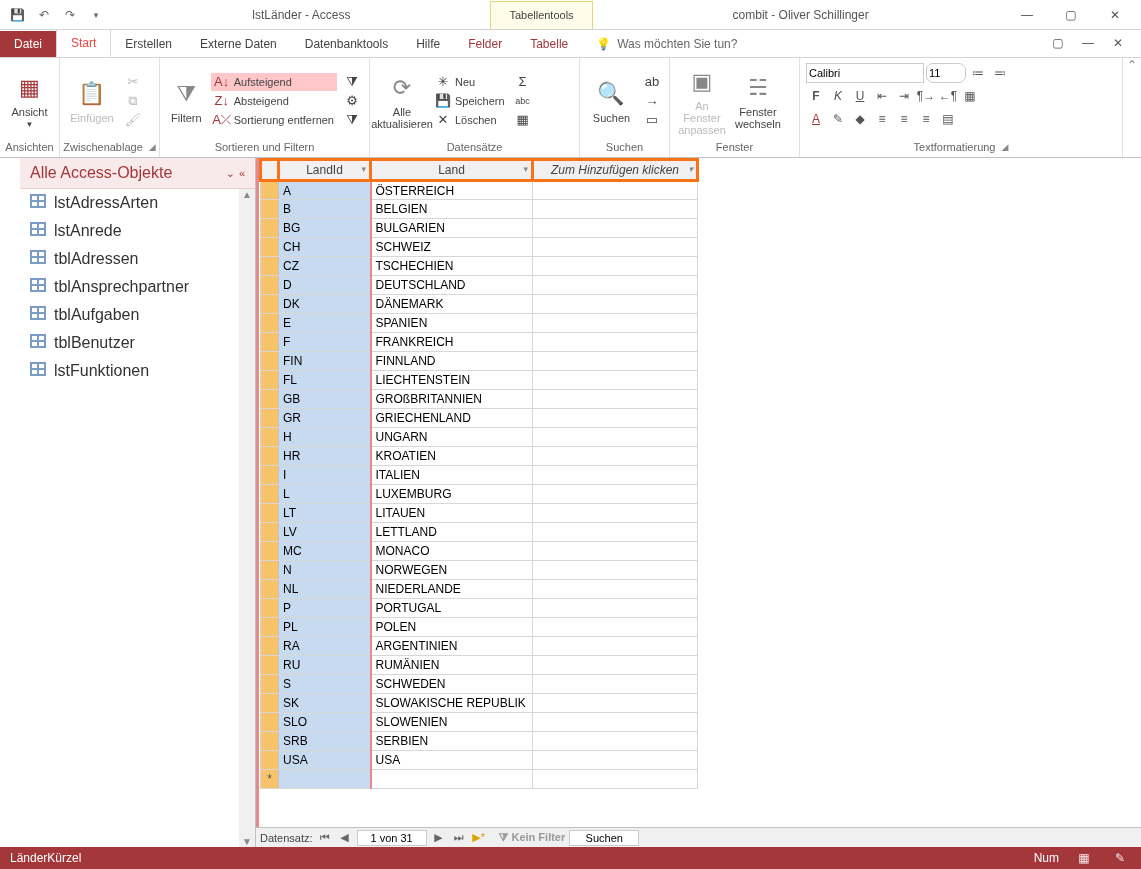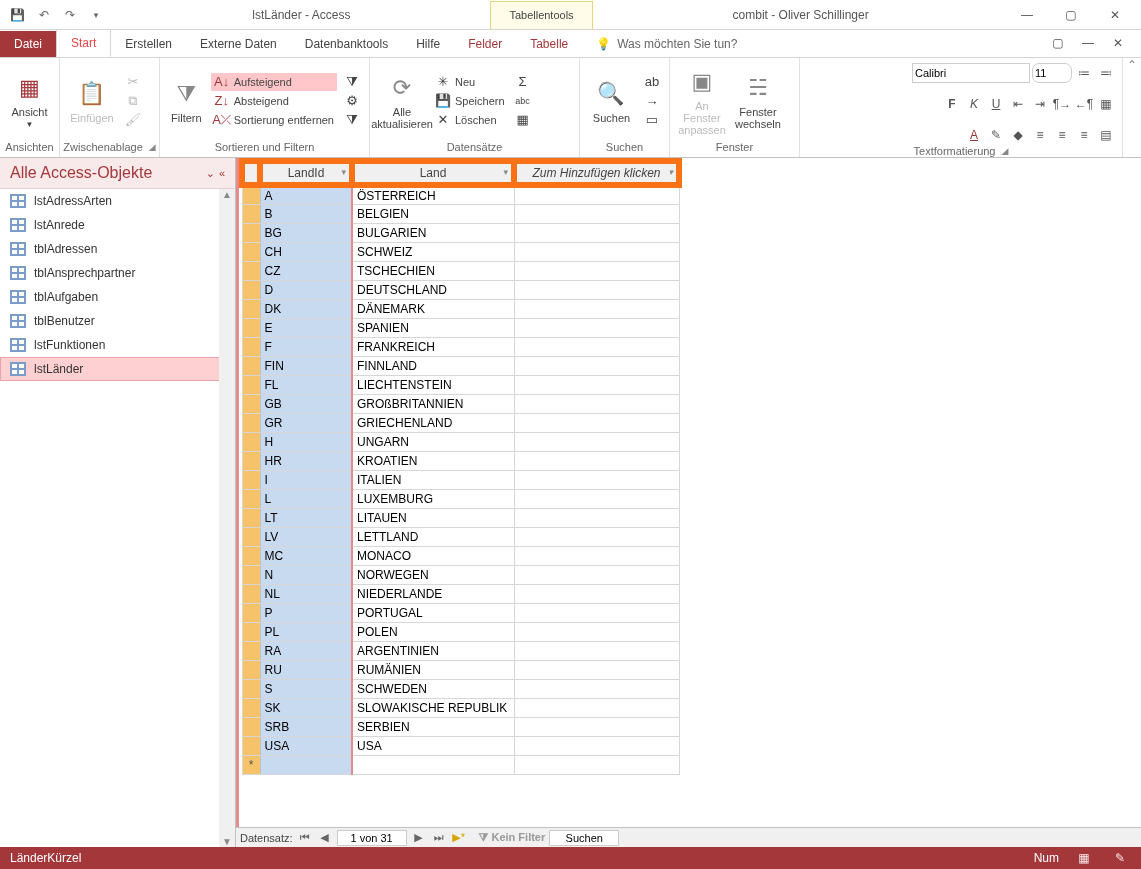--- a/index.html
+++ b/index.html
@@ -35,35 +35,35 @@
 .rsmall.disabled { color: #bbb; }
 .rsmall.highlight { background: #ffc7c9; }
 .icon16 { width: 16px; height: 16px; display: inline-flex; align-items:center; justify-content:center; font-size:13px;}
 .font-row { display:flex; gap:2px; align-items:center;}
 .font-select { border:1px solid #ccc; font-size:11px; padding:1px 2px; height:20px;}
 .font-select.name{ width:118px;}
 .font-select.size{ width:40px;border-radius:7px;}
 .btnrow { display:flex; gap:2px; }
 .fmt-btn { width:20px; height:20px; display:flex; align-items:center; justify-content:center; border:1px solid transparent; color:#555;}
 
-.workarea { display: flex; height: calc(869px - 30px - 28px - 100px - 22px); }
+.workarea { display: flex; height: calc(869px - 30px - 28px - 100px - 22px); padding-left: 20px; }
 .navpane { width: 236px; border-right: 1px solid #c1c1c1; background: #fff; display:flex; flex-direction:column;}
 .nav-header { background: #f8eaea; color: #a4373a; font-size: 16px; padding: 6px 10px; display: flex; align-items: center; justify-content: space-between; border-bottom:1px solid #e6cfd0;}
 .nav-header-r { display:flex; gap:4px; color:#a4373a;}
 .nav-list { flex:1; overflow:hidden; position:relative;}
-.nav-item { display: flex; gap: 8px; padding: 5px 10px; font-size: 12px; color: #333; }
+.nav-item { display: flex; gap: 8px; padding: 5px 10px; font-size: 16px; color: #333; }
 .nav-item.active { background: #ffd0d2; box-shadow: inset 0 0 0 1px #e6a5a8;}
 .tbl-icon { width: 16px; height: 14px; background: #fff; border:1px solid #7a9cc6; display:grid; grid-template-columns:1fr 1fr; grid-template-rows:1fr 1fr;}
 .tbl-icon div{border:0.5px solid #7a9cc6;}
 .nav-scroll { position:absolute; right:0; top:0; bottom:0; width:16px; background:#f0f0f0; display:flex; flex-direction:column; align-items:center; justify-content:space-between; color:#888; font-size:10px;}
 
 .doc { flex: 1; display: flex; flex-direction: column; background:#e8e8e8;}
 .grid-wrap { flex:1; overflow:auto; background:#fff; border-left:3px solid #e58a8d;}
 table.datasheet { border-collapse: collapse; font-size: 12px; }
-table.datasheet th { background: #f0f0f0; border: 6px solid #f97316; padding: 2px 6px; font-weight: normal; color: #444; text-align:center; position:relative;}
+table.datasheet th { background: #f0f0f0; border: 3px solid #f97316; padding: 2px 6px; font-weight: normal; color: #444; text-align:center; position:relative;}
 table.datasheet th .dd { position:absolute; right:3px; top:3px; font-size:9px; color:#888;}
 table.datasheet td { border: 1px solid #d7d7d7; padding: 1px 4px; height: 19px; }
 .rowsel { width: 18px; background: #f7c36a; border-right:1px solid #c1c1c1 !important;}
 .newrow .rowsel::before { content:"*"; color:#555; display:block; text-align:center;}
 .col-landid { width: 92px; background:#c8daf0; border-right:2px solid #e58a8d !important;}
 .col-land { width: 162px; }
 .col-add { width: 165px; color:#6a8fbf; font-style:italic;}
 th.col-landid { background:#dfe6ee;}
 th.col-add { color:#6a8fbf; font-style:italic;}
 
@@ -256,21 +256,21 @@
       <div class="rbig">
         <div class="icon32 grey">☵</div>
         <span style="white-space:pre-line;text-align:center;">Fenster
 wechseln</span>
       </div>
     </div>
     <div class="rgroup-label">Fenster</div>
   </div>
 
   <div class="rgroup" style="flex:1;">
-    <div class="rgroup-body" style="flex-direction:column; align-items:flex-end; gap:11px; padding-top:3px;">
+    <div class="rgroup-body" style="flex-direction:column; align-items:flex-start; gap:3px; padding-top:3px;">
       <div class="font-row">
         <input class="font-select name" value="Calibri" style="">
         <input class="font-select size" value="11" style="">
         <div class="fmt-btn">≔</div>
         <div class="fmt-btn">≕</div>
       </div>
       <div class="btnrow">
         <div class="fmt-btn">
             <b>F</b>
           </div>
@@ -375,29 +375,20 @@
           <span>tblBenutzer</span>
         </div>
         <div class="nav-item">
           <span class="tbl-icon">
             <div></div>
             <div></div>
             <div></div>
             <div></div>
           </span>
           <span>lstFunktionen</span>
-        </div>
-        <div class="nav-item active">
-          <span class="tbl-icon">
-            <div></div>
-            <div></div>
-            <div></div>
-            <div></div>
-          </span>
-          <span>lstLänder</span>
         </div>
       </div>
   </div>
 
   <div class="doc">
     <div class="grid-wrap">
       <table class="datasheet">
         <thead>
           <tr>
             <th class="rowsel"></th>
@@ -570,20 +561,26 @@
               <td></td>
             </tr>
             <tr>
               <td class="rowsel"></td>
               <td class="col-landid">SK</td>
               <td class="col-land">SLOWAKISCHE REPUBLIK</td>
               <td></td>
             </tr>
             <tr>
               <td class="rowsel"></td>
+              <td class="col-landid">SLO</td>
+              <td class="col-land">SLOWENIEN</td>
+              <td></td>
+            </tr>
+            <tr>
+              <td class="rowsel"></td>
               <td class="col-landid">SRB</td>
               <td class="col-land">SERBIEN</td>
               <td></td>
             </tr>
             <tr>
               <td class="rowsel"></td>
               <td class="col-landid">USA</td>
               <td class="col-land">USA</td>
               <td></td>
             </tr>

